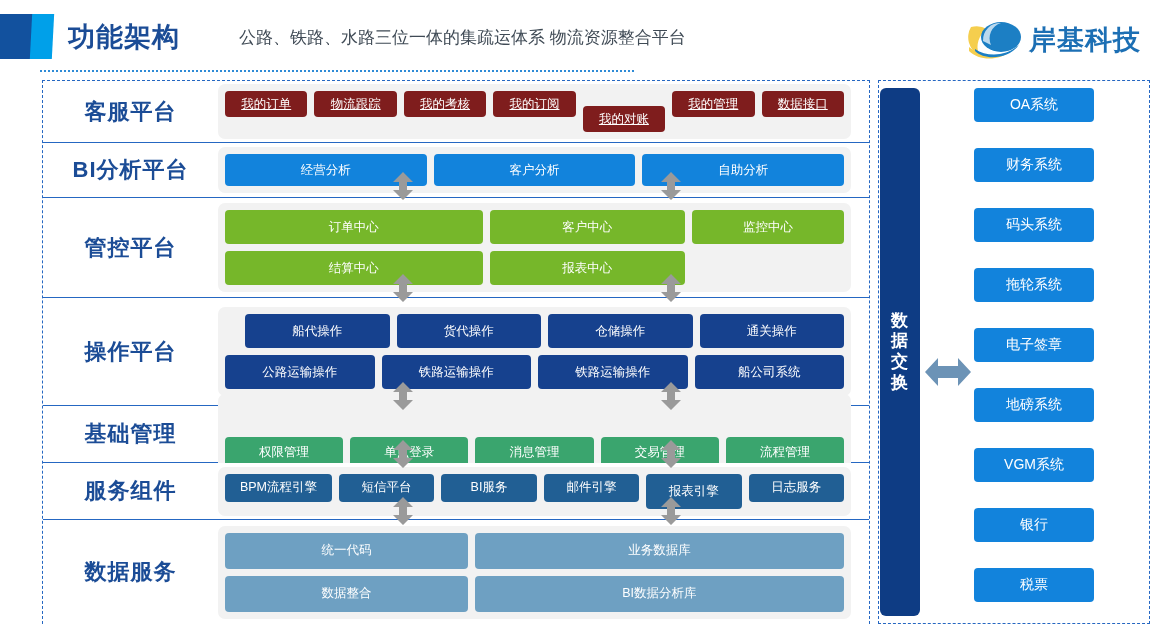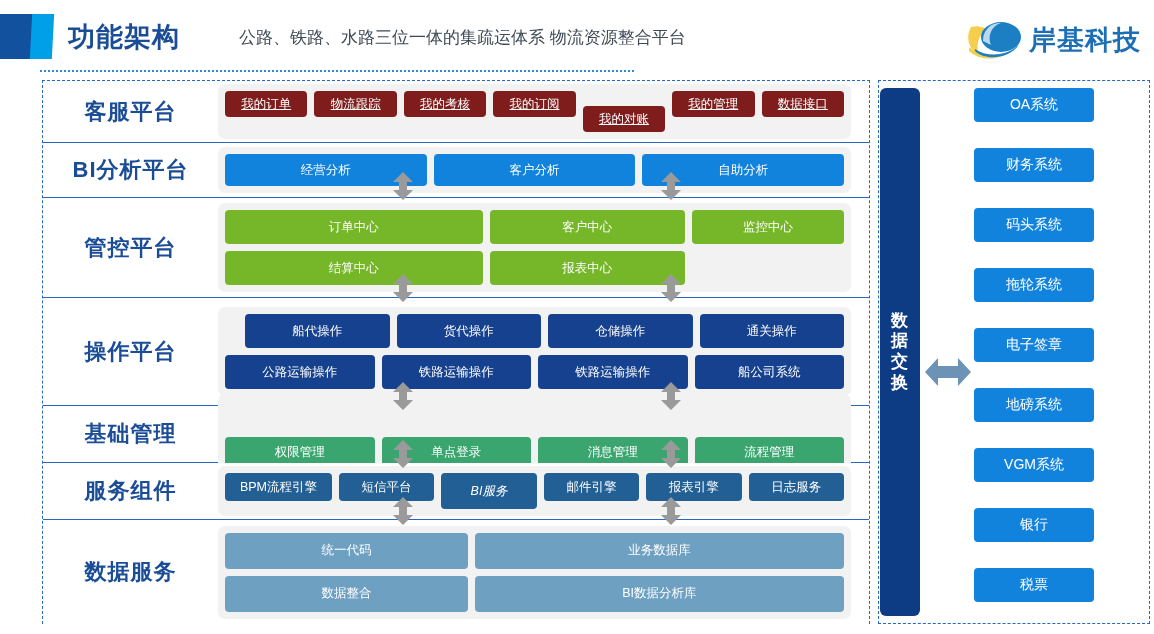--- a/index.html
+++ b/index.html
@@ -217,33 +217,34 @@
           </div>
         </div>
       </div>
       <div class="row" style="top: 406px; height: 57px;">
         <div class="row-label">基础管理</div>
         <div class="row-body">
           <div class="btn-line">
             <div class="cell c-green-med" style="height: 30px; flex: 1 0 0px;">权限管理</div>
             <div class="cell c-green-med" style="height: 30px; flex: 1 0 0px;">单点登录</div>
             <div class="cell c-green-med" style="height: 30px; flex: 1 0 0px;">消息管理</div>
+            <div class="cell c-green-med" style="height: 30px; flex: 1 0 0px;">交易管理</div>
             <div class="cell c-green-med" style="height: 30px; flex: 1 0 0px;">流程管理</div>
           </div>
         </div>
       </div>
       <div class="row" style="top: 463px; height: 57px;">
         <div class="row-label">服务组件</div>
         <div class="row-body">
           <div class="btn-line">
             <div class="cell c-steel" style="height: 28px; flex: 1.12 0 0px;">BPM流程引擎</div>
             <div class="cell c-steel" style="height: 28px; flex: 1 0 0px;">短信平台</div>
-            <div class="cell c-steel" style="height: 36px; flex: 1 0 0px; font-style: italic;">BI服务</div>
+            <div class="cell c-steel" style="height: 28px; flex: 1 0 0px;">BI服务</div>
             <div class="cell c-steel" style="height: 28px; flex: 1 0 0px;">邮件引擎</div>
-            <div class="cell c-steel" style="height: 28px; flex: 1 0 0px; font-family: Liberation Mono, monospace;">报表引擎</div>
+            <div class="cell c-steel" style="height: 35px; flex: 1 0 0px; font-family: Liberation Mono, monospace;">报表引擎</div>
             <div class="cell c-steel" style="height: 28px; flex: 1 0 0px;">日志服务</div>
           </div>
         </div>
       </div>
       <div class="row last" style="top: 520px; height: 104px;">
         <div class="row-label">数据服务</div>
         <div class="row-body">
           <div class="btn-line">
             <div class="cell c-slate" style="height: 36px; flex: 1 0 0px;">统一代码</div>
             <div class="cell c-slate" style="height: 36px; flex: 1.52 0 0px;">业务数据库</div>

